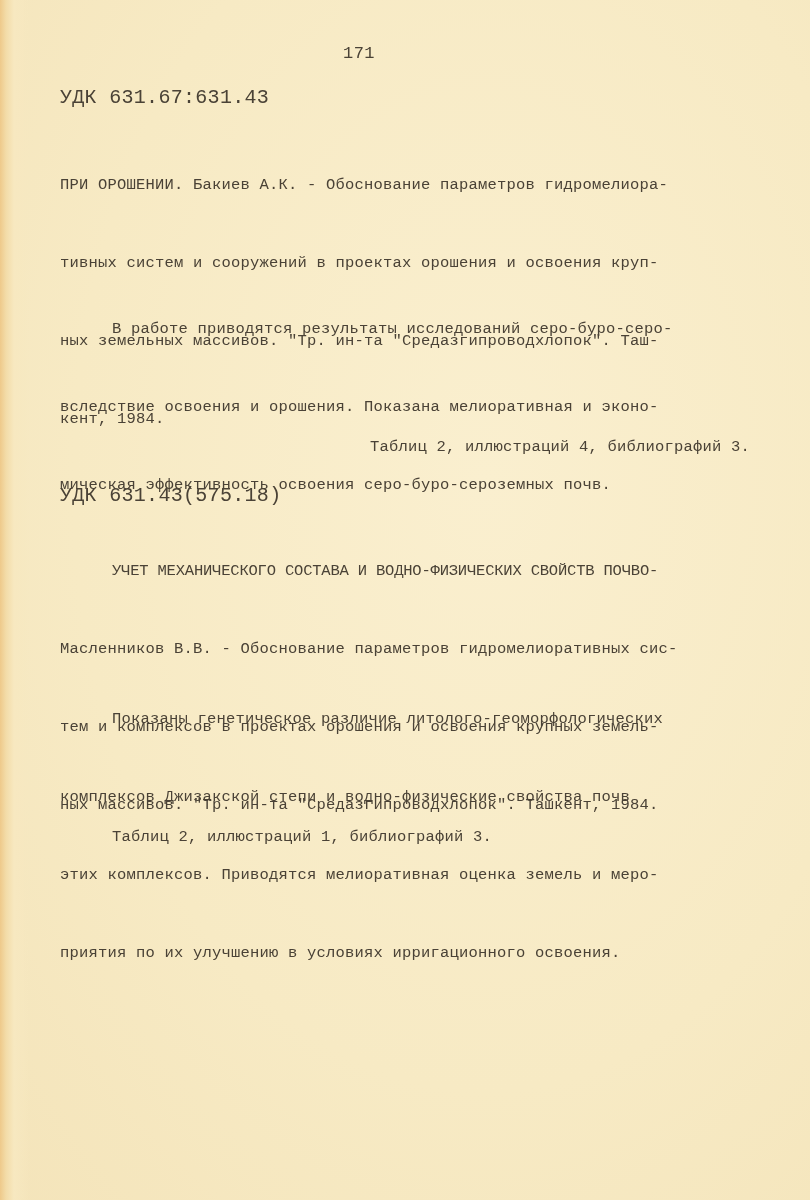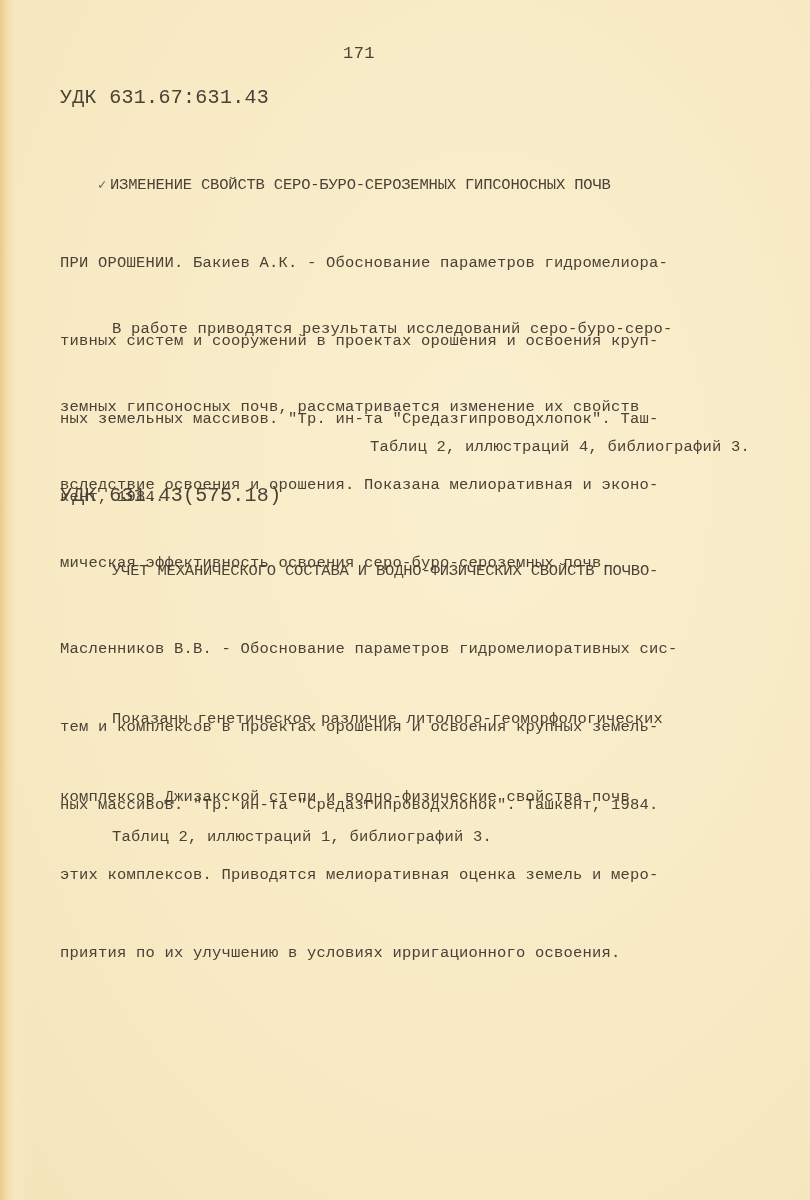--- a/index.html
+++ b/index.html
@@ -67,30 +67,28 @@
 </head>
 <body>
 
 <div class="paper"></div>
 
 <div class="page-number">171</div>
 
 <div class="udc" style="top:86px;">УДК 631.67:631.43</div>
 
 <div class="block" style="top:120px;">
-  <span class="line indent"><span class="check-mark">✓</span><span class="title-caps">ИЗМЕНЕНИЕ СВОЙСТВ СЕРО-БУРО-СЕРОЗЕМНЫХ ГИПСОНОСНЫХ ПОЧВ</span></span>
   <span class="line">ПРИ ОРОШЕНИИ. Бакиев А.К. - Обоснование параметров гидромелиора-</span>
   <span class="line">тивных систем и сооружений в проектах орошения и освоения круп-</span>
   <span class="line">ных земельных массивов. "Тр. ин-та "Средазгипроводхлопок". Таш-</span>
   <span class="line">кент, 1984.</span>
 </div>
 
 <div class="block" style="top:264px;">
   <span class="line indent">В работе приводятся результаты исследований серо-буро-серо-</span>
-  <span class="line">земных гипсоносных почв, рассматривается изменение их свойств</span>
   <span class="line">вследствие освоения и орошения. Показана мелиоративная и эконо-</span>
   <span class="line">мическая эффективность освоения серо-буро-сероземных почв.</span>
 </div>
 
 <div class="block" style="top:382px;text-align:right;">
   <span class="line indent">Таблиц 2, иллюстраций 4, библиографий 3.</span>
 </div>
 
 <div class="udc" style="top:484px;text-align:right;">УДК 631.43(575.18)</div>
 

